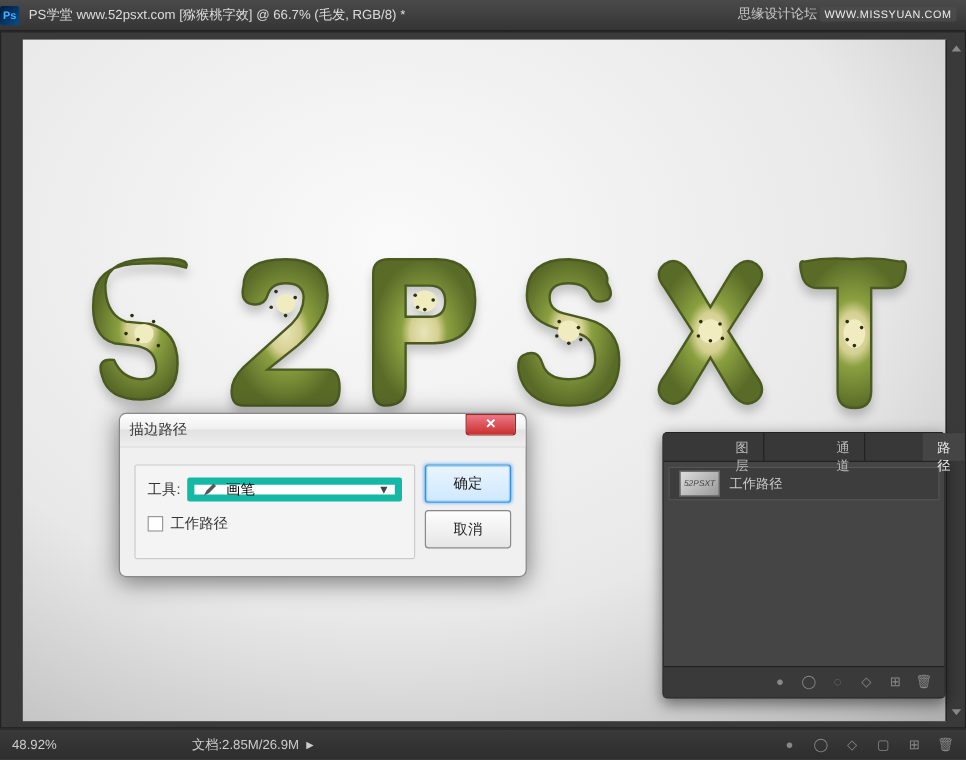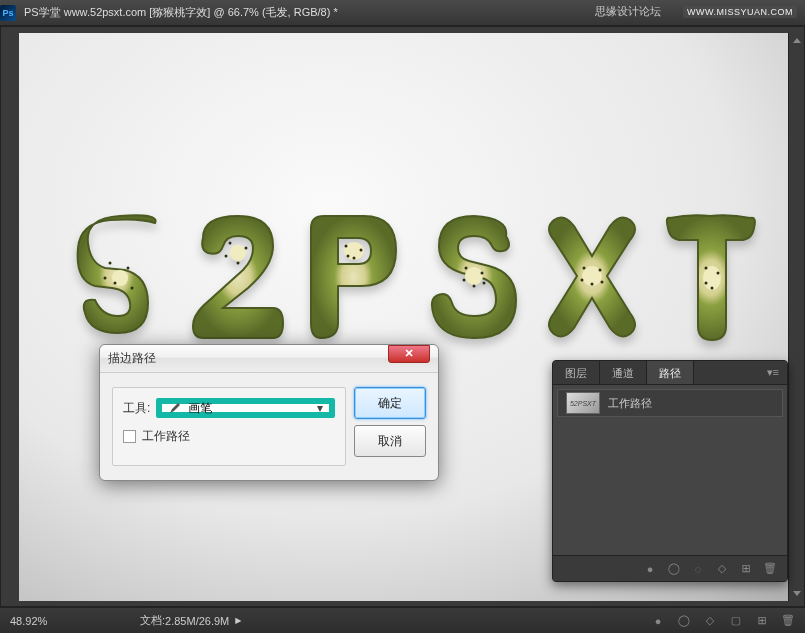--- a/index.html
+++ b/index.html
@@ -77,21 +77,21 @@
       height: 26px;
       background: linear-gradient(to bottom, #3a3a3a, #2d2d2d);
       display: flex;
       align-items: center;
       padding: 0 10px;
       color: #ccc;
       font-size: 11px;
       border-top: 1px solid #222;
     }
     .status-zoom { width: 90px; }
-    .status-doc { margin-left: 40px; }
+    .status-doc { margin-left: 60px; }
     .status-arrow { margin-left: 6px; font-size: 8px; }
     .status-icons {
       margin-left: auto;
       display: flex;
       gap: 12px;
       align-items: center;
     }
     .status-icons span { width: 14px; height: 14px; display: flex; align-items: center; justify-content: center; color: #888; }
     
     
@@ -212,20 +212,21 @@
     .panel-tabs {
       height: 24px;
       display: flex;
       background: #383838;
       border-bottom: 1px solid #222;
     }
     .panel-tab {
       padding: 5px 12px;
       color: #bbb;
       border-right: 1px solid #222;
+      margin-left: 48px;
     }
     .panel-tab.active {
       background: #454545;
       color: #eee;
     }
     .panel-menu {
       margin-left: auto;
       padding: 5px 8px;
       color: #999;
     }
@@ -264,21 +265,21 @@
     }
     .panel-footer span { width: 14px; height: 14px; color: #888; display: flex; align-items: center; justify-content: center; font-size: 11px; }
     
     .watermark {
       position: absolute;
       top: 4px; right: 8px;
       color: rgba(255,255,255,0.7);
       font-size: 11px;
       display: flex;
       align-items: center;
-      gap: 22px;
+      gap: 2px;
       justify-content: space-between;
     }
     .wm-badge {
       background: rgba(80,80,80,0.6);
       color: #eee;
       font-size: 9px;
       padding: 1px 4px;
       border-radius: 2px;
       letter-spacing: 0.5px;
     }

